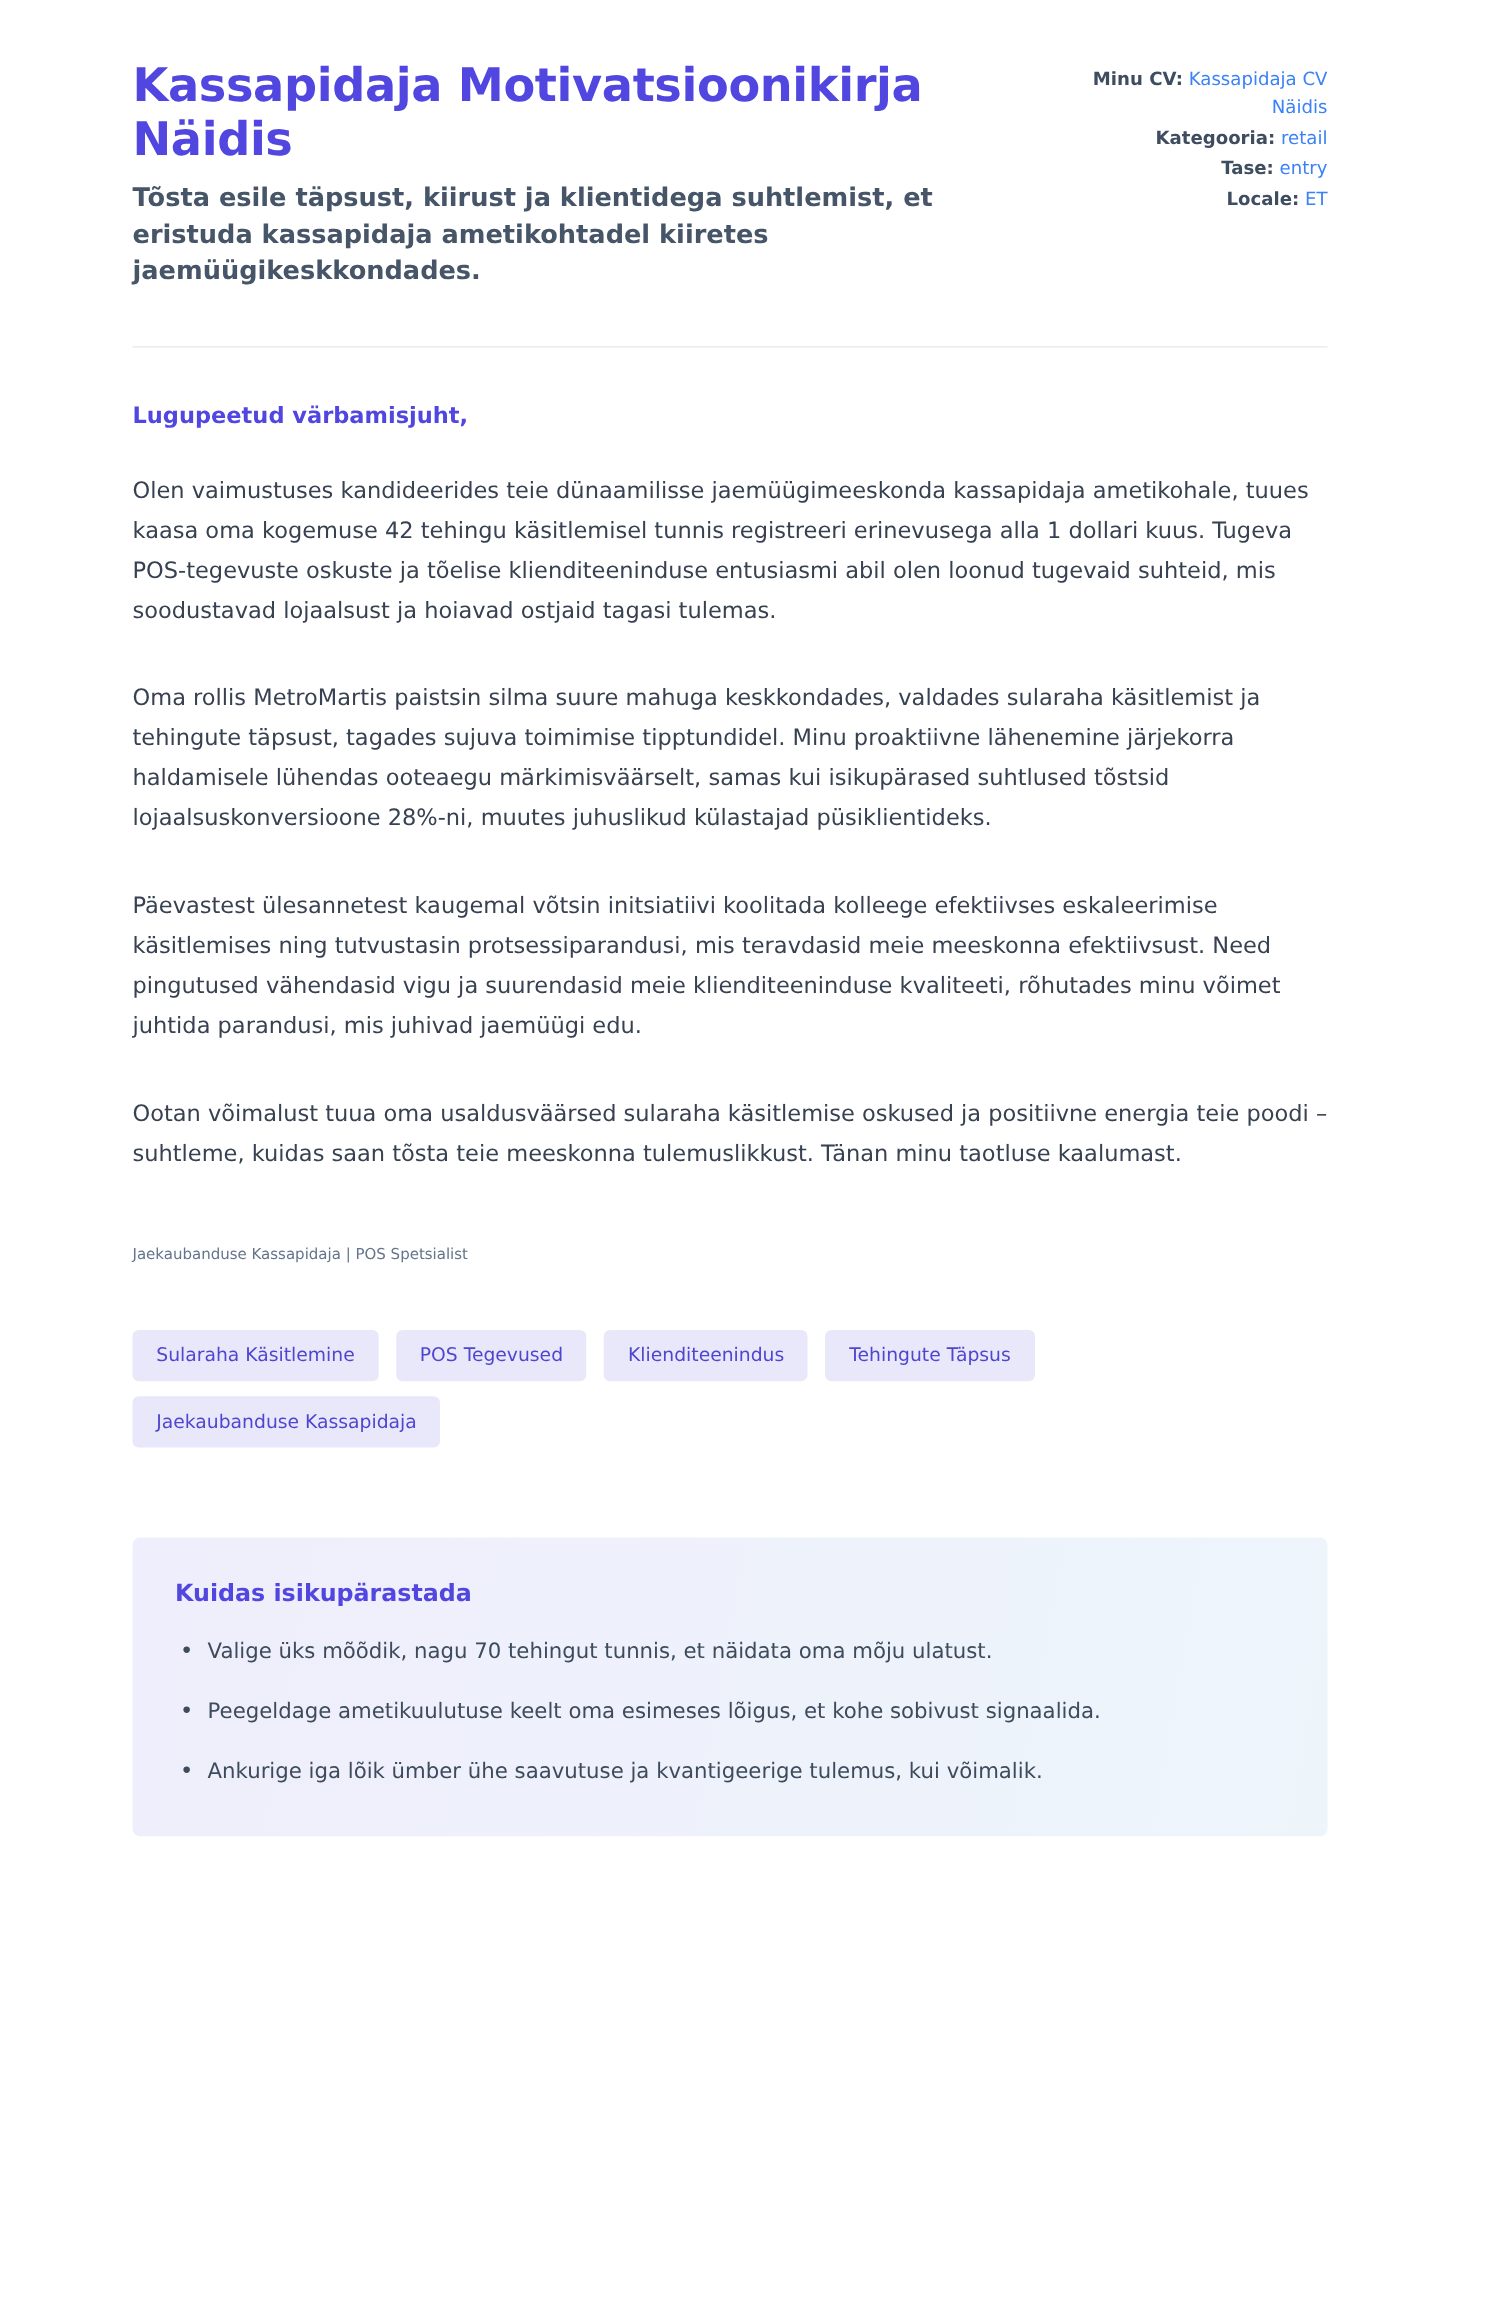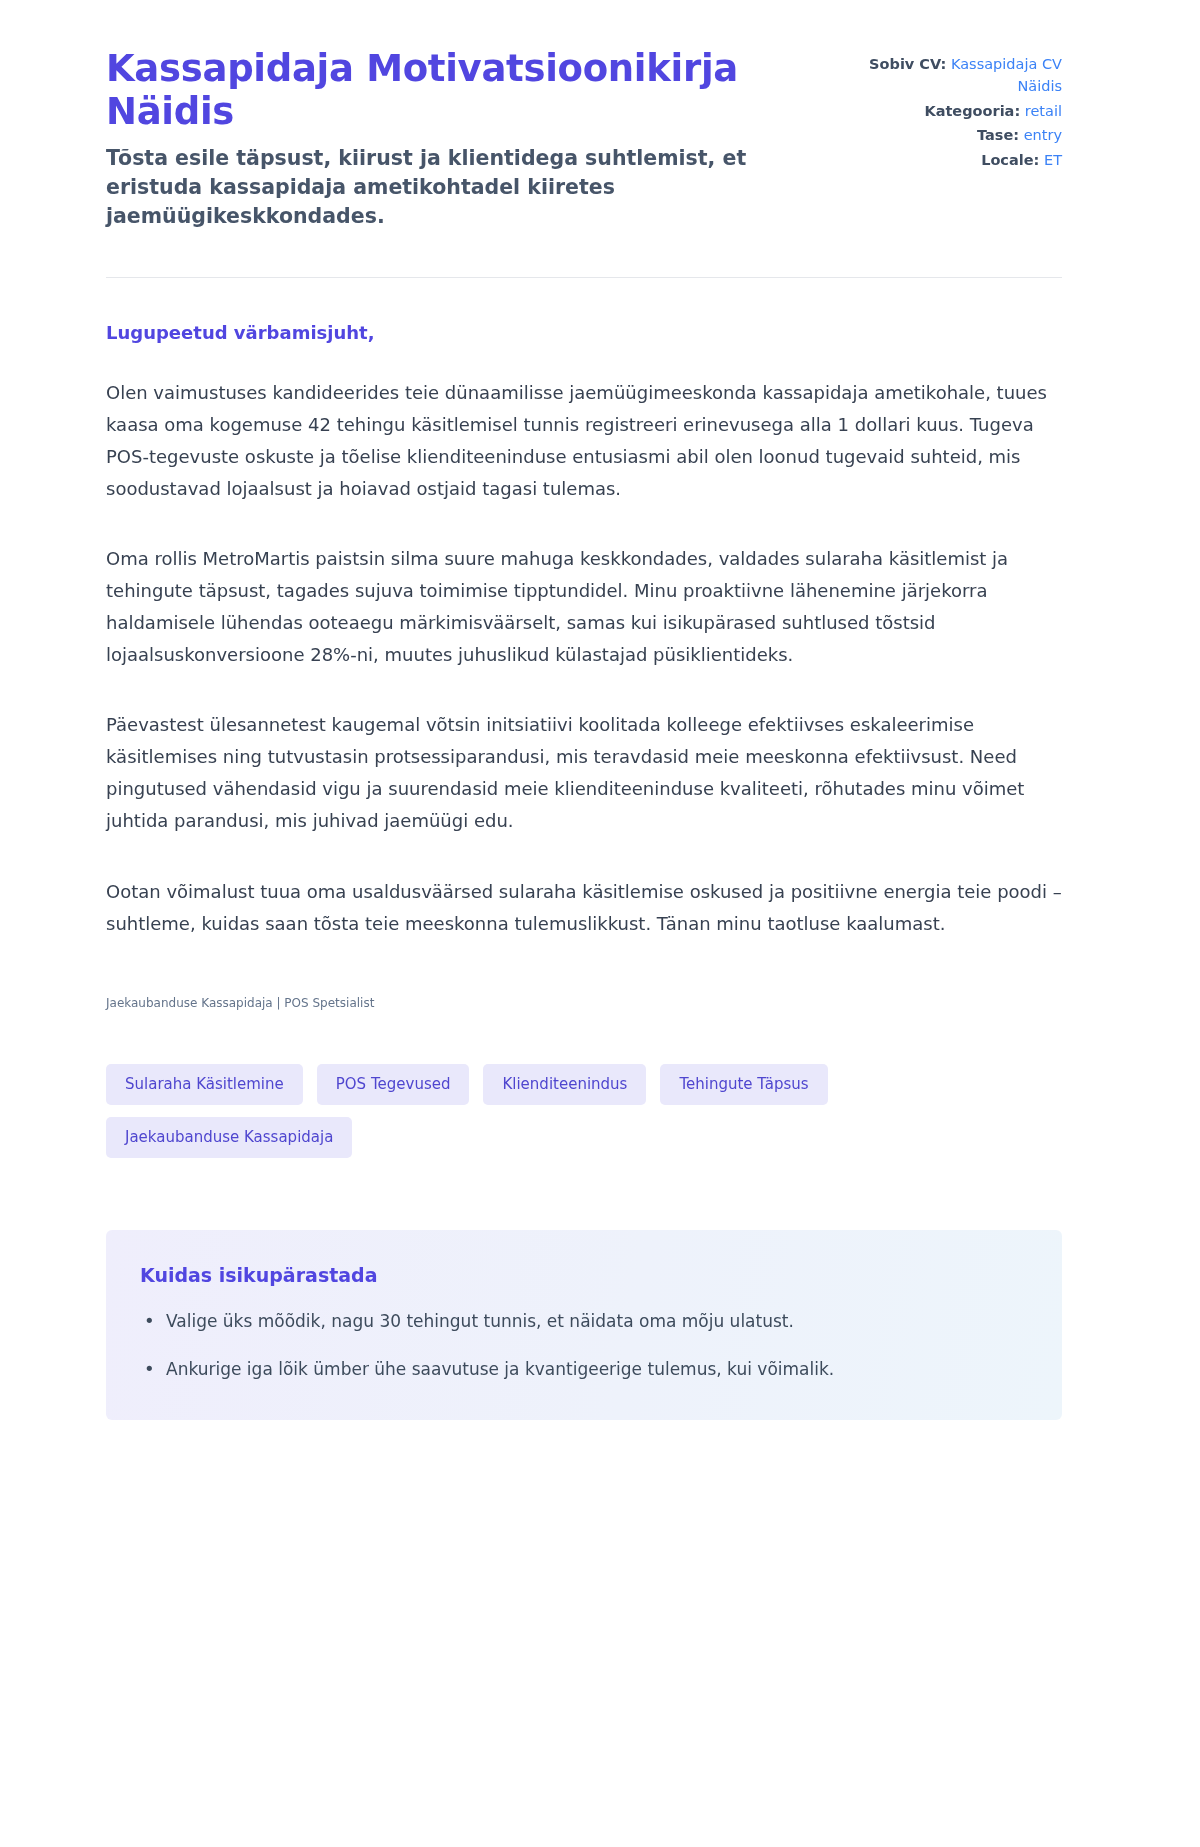--- a/index.html
+++ b/index.html
@@ -158,21 +158,21 @@
 
 <div class="page">
 
   <div class="header">
     <div class="header-left">
       <h1 class="doc-title">Kassapidaja Motivatsioonikirja Näidis</h1>
       <p class="doc-subtitle">Tõsta esile täpsust, kiirust ja klientidega suhtlemist, et eristuda kassapidaja ametikohtadel kiiretes jaemüügikeskkondades.</p>
     </div>
     <div class="header-meta">
       <div class="meta-row">
-        <span class="meta-label">Sobiv CV:</span>
+        <span class="meta-label">Minu CV:</span>
         <span class="meta-value">Kassapidaja CV Näidis</span>
       </div>
       <div class="meta-row">
         <span class="meta-label">Kategooria:</span>
         <span class="meta-value">retail</span>
       </div>
       <div class="meta-row">
         <span class="meta-label">Tase:</span>
         <span class="meta-value">entry</span>
       </div>
@@ -200,18 +200,19 @@
     <span class="tag">Sularaha Käsitlemine</span>
     <span class="tag">POS Tegevused</span>
     <span class="tag">Klienditeenindus</span>
     <span class="tag">Tehingute Täpsus</span>
     <span class="tag">Jaekaubanduse Kassapidaja</span>
   </div>
 
   <div class="info-box">
     <h2 class="info-title">Kuidas isikupärastada</h2>
     <ul class="info-list">
-      <li>Valige üks mõõdik, nagu 30 tehingut tunnis, et näidata oma mõju ulatust.</li>
+      <li>Valige üks mõõdik, nagu 70 tehingut tunnis, et näidata oma mõju ulatust.</li>
+      <li>Peegeldage ametikuulutuse keelt oma esimeses lõigus, et kohe sobivust signaalida.</li>
       <li>Ankurige iga lõik ümber ühe saavutuse ja kvantigeerige tulemus, kui võimalik.</li>
     </ul>
   </div>
 
 </div>
 
 </body></html>

